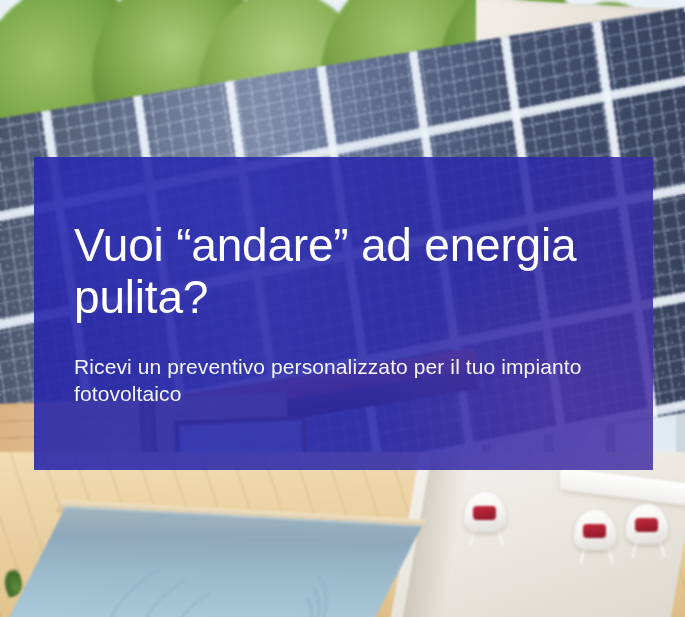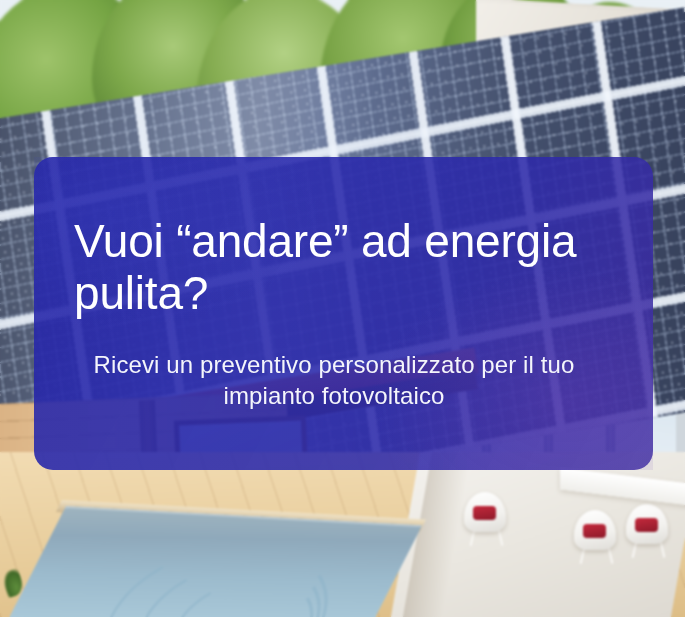--- a/index.html
+++ b/index.html
@@ -394,21 +394,20 @@
     display: flex;
     flex-direction: column;
     justify-content: center;
     background:
       linear-gradient(118deg,
         rgba(38,38,168,0.90) 0%,
         rgba(41,41,172,0.89) 34%,
         rgba(45,42,170,0.88) 62%,
         rgba(57,44,164,0.86) 86%,
         rgba(64,48,162,0.85) 100%);
-    border-radius: 19px;
   }
   
   .overlay-bloom {
     position: absolute;
     inset: 0;
     background:
       radial-gradient(ellipse 280px 190px at 86% 78%, rgba(110,70,180,0.30) 0%, rgba(110,70,180,0) 70%),
       radial-gradient(ellipse 300px 160px at 12% 18%, rgba(60,70,200,0.22) 0%, rgba(60,70,200,0) 72%);
     pointer-events: none;
   }
@@ -420,26 +419,25 @@
     font-size: 46px;
     font-weight: 300;
     line-height: 1.12;
     letter-spacing: -0.2px;
     max-width: 540px;
   }
   .subline {
     position: relative;
     margin: 31px 0 0 0;
     color: #f4f5fb;
-    font-size: 24px;
+    font-size: 21px;
     font-weight: 400;
     line-height: 1.26;
     letter-spacing: 0.1px;
     max-width: 520px;
-    text-align: center;
   }
 </style>
 </head>
 <body>
 
 <div class="hero">
 
   <div class="photo">
 
     <div class="sky"></div>

